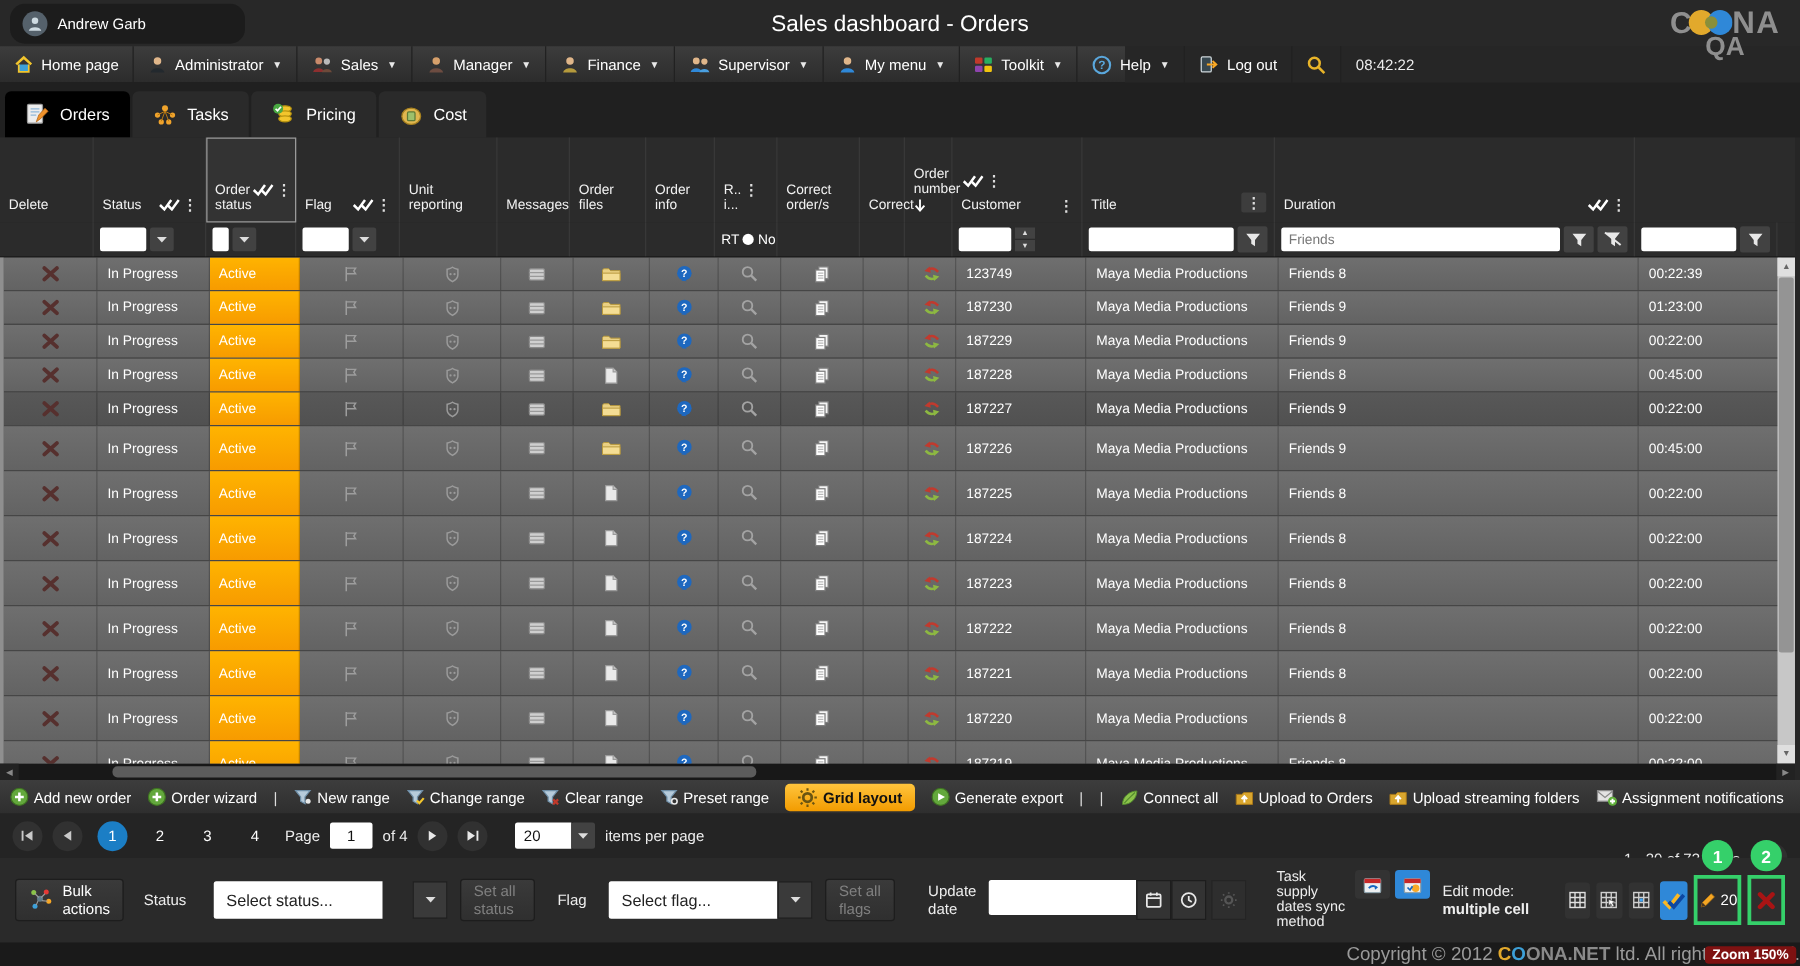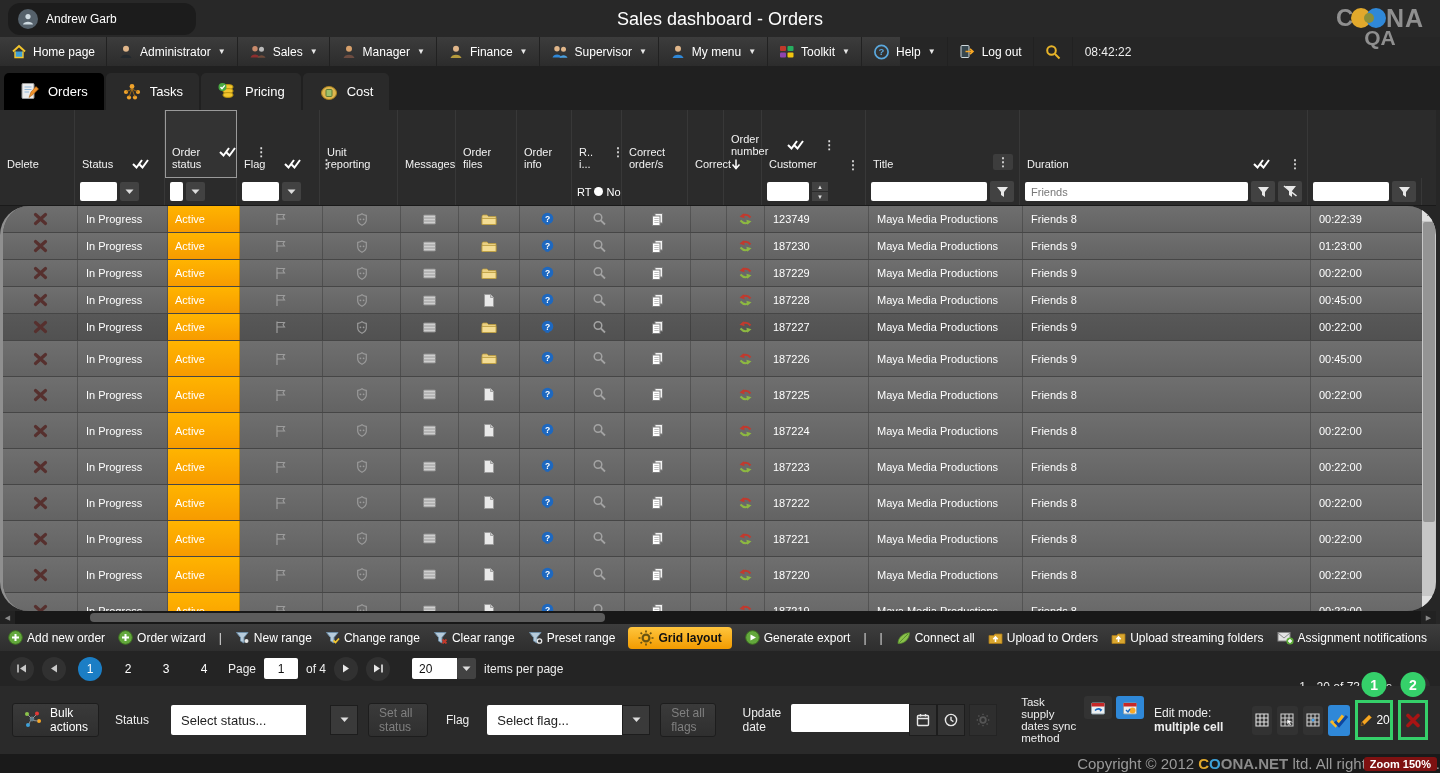--- a/index.html
+++ b/index.html
@@ -33,39 +33,39 @@
        border-radius:5px 5px 0 0;cursor:pointer;font-size:13px;}
   .tab.active{background:#000000;}
 
   
   .grid{position:absolute;left:0;top:110px;width:1436px;}
   .hdr,.flt,.grid-row{display:grid;}
   .hdr{height:68px;background:#2b2b2b;}
   .hcell{position:relative;display:flex;flex-direction:column;justify-content:flex-end;
          padding:4px 6px 8px 7px;border-right:1px solid #383838;font-size:11px;color:#f2f2f2;}
   .hcell.sel{outline:1px solid #9a9a9a;outline-offset:-1px;background:#333;}
-  .hl{display:flex;align-items:center;gap:19px;}
+  .hl{display:flex;align-items:center;gap:2px;}
   .dots{color:#ddd;font-weight:bold;font-size:12px;line-height:10px;cursor:pointer;}
   .dots.box{background:#3d3d3d;padding:3px 4px;border-radius:2px;}
   .hspread{position:absolute;right:6px;bottom:8px;}
   .flt{height:27px;background:#2b2b2b;border-bottom:1px solid #1a1a1a;}
   .fcell{display:flex;align-items:center;gap:3px;padding:0 5px;border-right:1px solid #383838;}
   .wbox{background:#fff;border-radius:2px;height:19px;}
   .dropbtn{width:19px;height:19px;background:#424242;border-radius:2px;display:flex;align-items:center;
            justify-content:center;cursor:pointer;}
   .sqbtn{width:24px;height:21px;background:#424242;border-radius:2px;display:flex;align-items:center;
          justify-content:center;cursor:pointer;}
   .spin{display:flex;flex-direction:column;gap:1px;}
   .spin span{width:16px;height:9px;background:#424242;display:flex;align-items:center;justify-content:center;
              font-size:6px;color:#ddd;cursor:pointer;}
   .finput{color:#777;font-size:11px;display:flex;align-items:center;padding:0 6px;}
   .rt-toggle{display:flex;align-items:center;gap:3px;font-size:11px;color:#fff;cursor:pointer;}
   .rt-dot{width:9px;height:9px;border-radius:50%;background:#fff;}
 
-  .gbody{position:relative;height:405px;overflow:hidden;background:#4d4d4d;border-left:3px solid #8f8f8f;border-radius:29px;}
+  .gbody{position:relative;height:405px;overflow:hidden;background:#4d4d4d;border-left:3px solid #8f8f8f;}
   .rows{width:1422px;}
   .grid-row{border-bottom:1px solid #464646;background:linear-gradient(#6f6f6f,#636363);}
   .grid-row.shaded{background:linear-gradient(#585858,#515151);}
   .cell{display:flex;align-items:center;border-right:1px solid rgba(0,0,0,.22);overflow:hidden;}
   .cell.txt{padding-left:8px;font-size:11px;color:#fff;white-space:nowrap;}
   .cell.ctr{justify-content:center;}
   .cell.orange{background:linear-gradient(#ffb400,#f79b00);padding-left:7px;font-size:11px;color:#fff;}
 
   .vscroll{position:absolute;right:0;top:0;width:14px;height:100%;background:#c7c7c7;}
   .vbtn{position:absolute;left:0;width:14px;height:15px;background:#dfdfdf;color:#666;font-size:7px;

